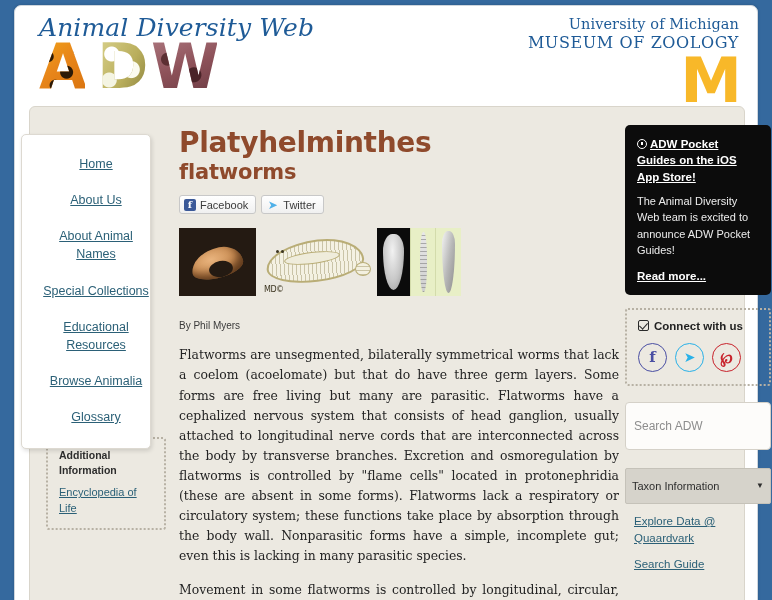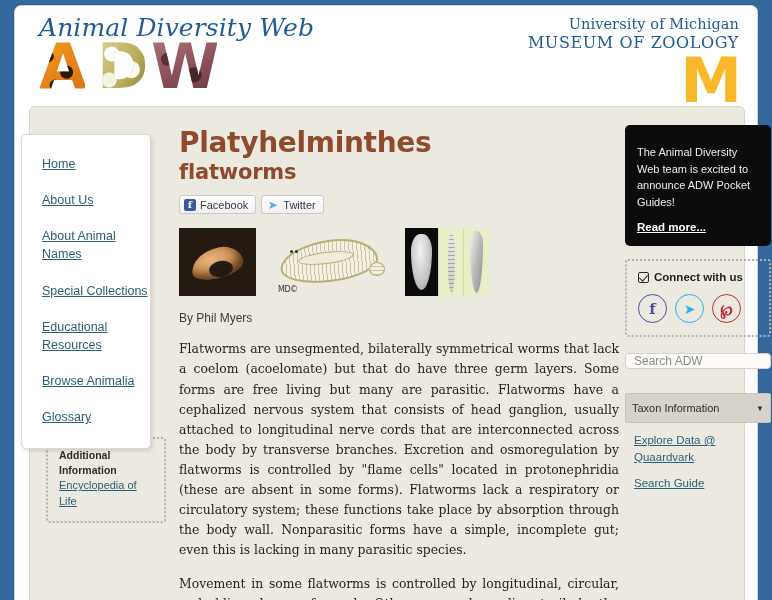--- a/index.html
+++ b/index.html
@@ -137,21 +137,21 @@
     border: 2px dotted #b7b1a4;
     border-radius: 3px;
     padding: 9px 9px 11px 11px;
     background: transparent;
   }
   .addl-title {
     font-size: 10.5px;
     font-weight: bold;
     color: #2d2d2d;
     line-height: 1.45;
-    margin-bottom: 0;
+    margin-bottom: 7px;
   }
   .addl-link {
     font-size: 11px;
     color: #2b6077;
     text-decoration: underline;
     line-height: 1.45;
     display: block;
     cursor: pointer;
   }
 
@@ -170,20 +170,21 @@
   }
   .nav-item {
     display: block;
     padding: 0 0 0 20px;
     margin-bottom: 18px;
     font-size: 12.5px;
     line-height: 1.45;
     color: #2b6077;
     text-decoration: underline;
     cursor: pointer;
+    text-align: center;
   }
   .nav-item:last-child { margin-bottom: 0; }
 
   
   .main-col {
     position: absolute;
     left: 149px;
     top: 20px;
     width: 440px;
   }
@@ -236,21 +237,21 @@
     font-size: 12px;
     line-height: 12px;
     text-align: center;
   }
 
   
   .thumb-row {
     margin-top: 14px;
     display: flex;
     align-items: flex-start;
-    gap: 18px;
+    gap: 4px;
     height: 68px;
   }
   .thumb {
     height: 68px;
     border: 0;
     position: relative;
     overflow: hidden;
     cursor: pointer;
   }
   .thumb-1 {
@@ -364,22 +365,22 @@
   .t3-c::after {
     content: "";
     position: absolute;
     left: 6px; top: 3px;
     width: 13px; height: 62px;
     background: linear-gradient(100deg, #f4f4f4 0%, #b9b9b9 50%, #8c8c8c 100%);
     border-radius: 45% 45% 50% 50% / 20% 20% 80% 80%;
   }
 
   .photo-credit {
-    margin-top: 15px;
-    font-size: 12px;
+    margin-top: 24px;
+    font-size: 10px;
     color: #3a3a3a;
   }
 
   .article p {
     margin: 14px 0 0 0;
     font-family: "DejaVu Serif", serif;
     font-size: 12.4px;
     line-height: 1.62;
     color: #242424;
     text-align: justify;
@@ -496,38 +497,38 @@
   .sc-fb { border-color: #4a4fa3; color: #4a4fa3; }
   .sc-tw { border-color: #29b1e8; color: #29b1e8; font-family: "DejaVu Sans", sans-serif; font-size: 14px; }
   .sc-pin { border-color: #c8232c; color: #c8232c; }
 
   .search-box {
     margin-top: 16px;
     display: flex;
     border: 1px solid #d5d1c8;
     border-radius: 4px;
     background: #fdfcfa;
-    height: 16px;
+    height: 48px;
     overflow: hidden;
   }
   .search-input {
     flex: 1;
     border: 0;
     outline: none;
     background: transparent;
     padding: 0 8px;
     font-size: 12px;
     color: #6a6a6a;
     font-family: "Liberation Sans", sans-serif;
   }
   .search-input::placeholder { color: #8d8d8d; }
 
   .select-row {
-    margin-top: 24px;
-    height: 30px;
+    margin-top: 18px;
+    height: 36px;
     background: #d6d3cb;
     border: 1px solid #c5c2b9;
     border-radius: 2px;
     display: flex;
     align-items: center;
     padding: 0 6px;
     font-size: 11px;
     color: #2e2e2e;
     cursor: pointer;
   }
@@ -615,20 +616,23 @@
 
       <div class="article">
         <p>Flatworms are unsegmented, bilaterally symmetrical worms that lack a coelom (acoelomate) but that do have three germ layers. Some forms are free living but many are parasitic. Flatworms have a cephalized nervous system that consists of head ganglion, usually attached to longitudinal nerve cords that are interconnected across the body by transverse branches. Excretion and osmoregulation by flatworms is controlled by "flame cells" located in protonephridia (these are absent in some forms). Flatworms lack a respiratory or circulatory system; these functions take place by absorption through the body wall. Nonparasitic forms have a simple, incomplete gut; even this is lacking in many parasitic species.</p>
         <p>Movement in some flatworms is controlled by longitudinal, circular, and oblique layers of muscle. Others move along slime trails by the beating of epidermal cilia. The development of directional movement is correlated with</p>
       </div>
     </div>
 
     <div class="right-col">
 
       <div class="promo-box">
+        <div class="promo-title">
+          <span class="promo-clock"></span><span>ADW Pocket Guides on the iOS App Store!</span>
+        </div>
         <div class="promo-body">The Animal Diversity Web team is excited to announce ADW Pocket Guides!</div>
         <div class="promo-more">Read more...</div>
       </div>
 
       <div class="connect-box">
         <div class="connect-title">
           <span class="check-icon"></span>
           <span>Connect with us</span>
         </div>
         <div class="social-row">

